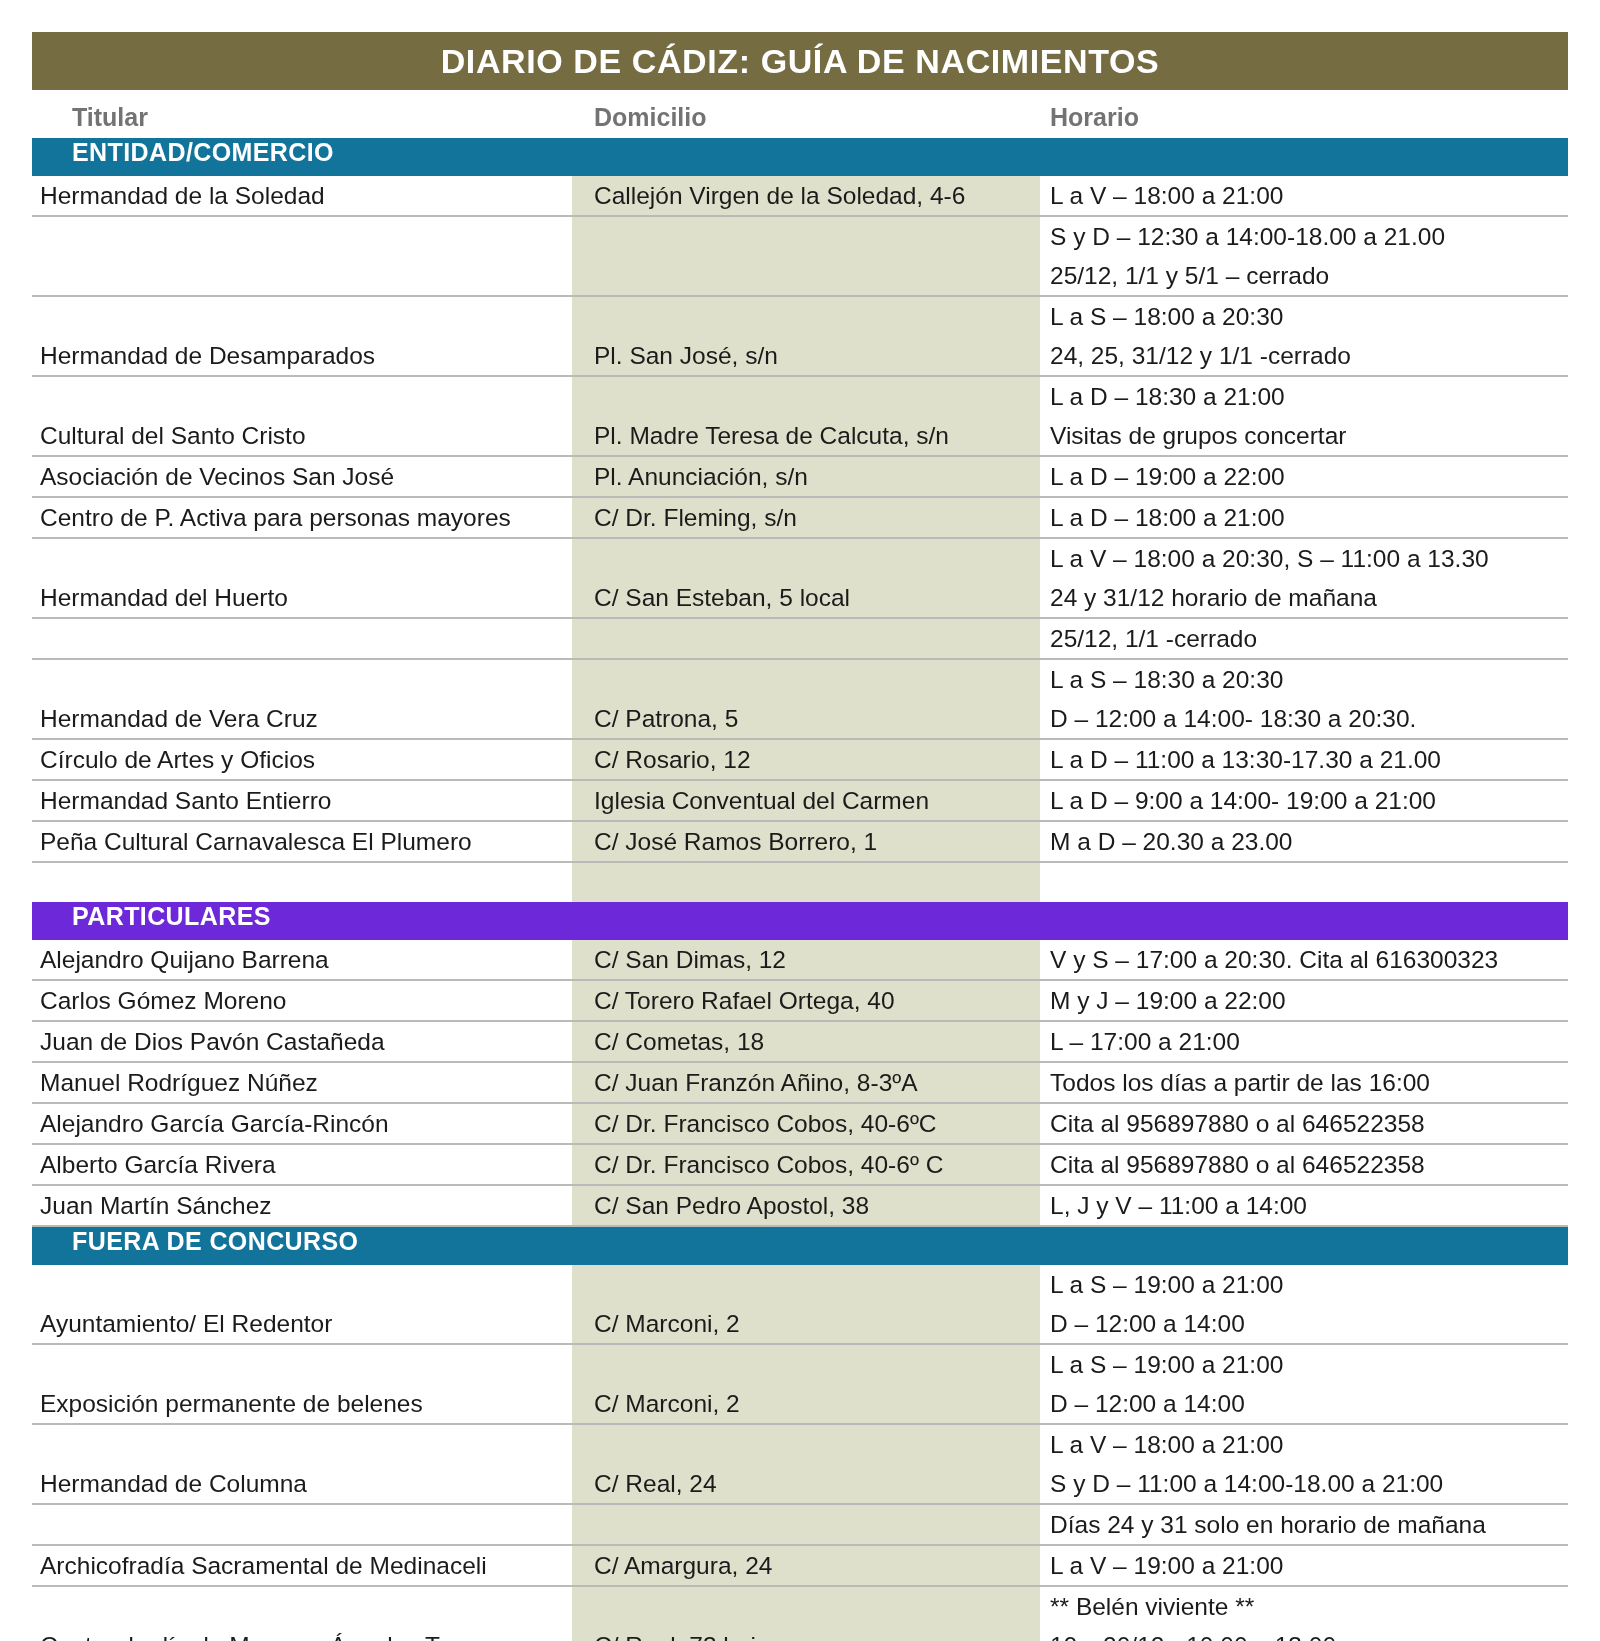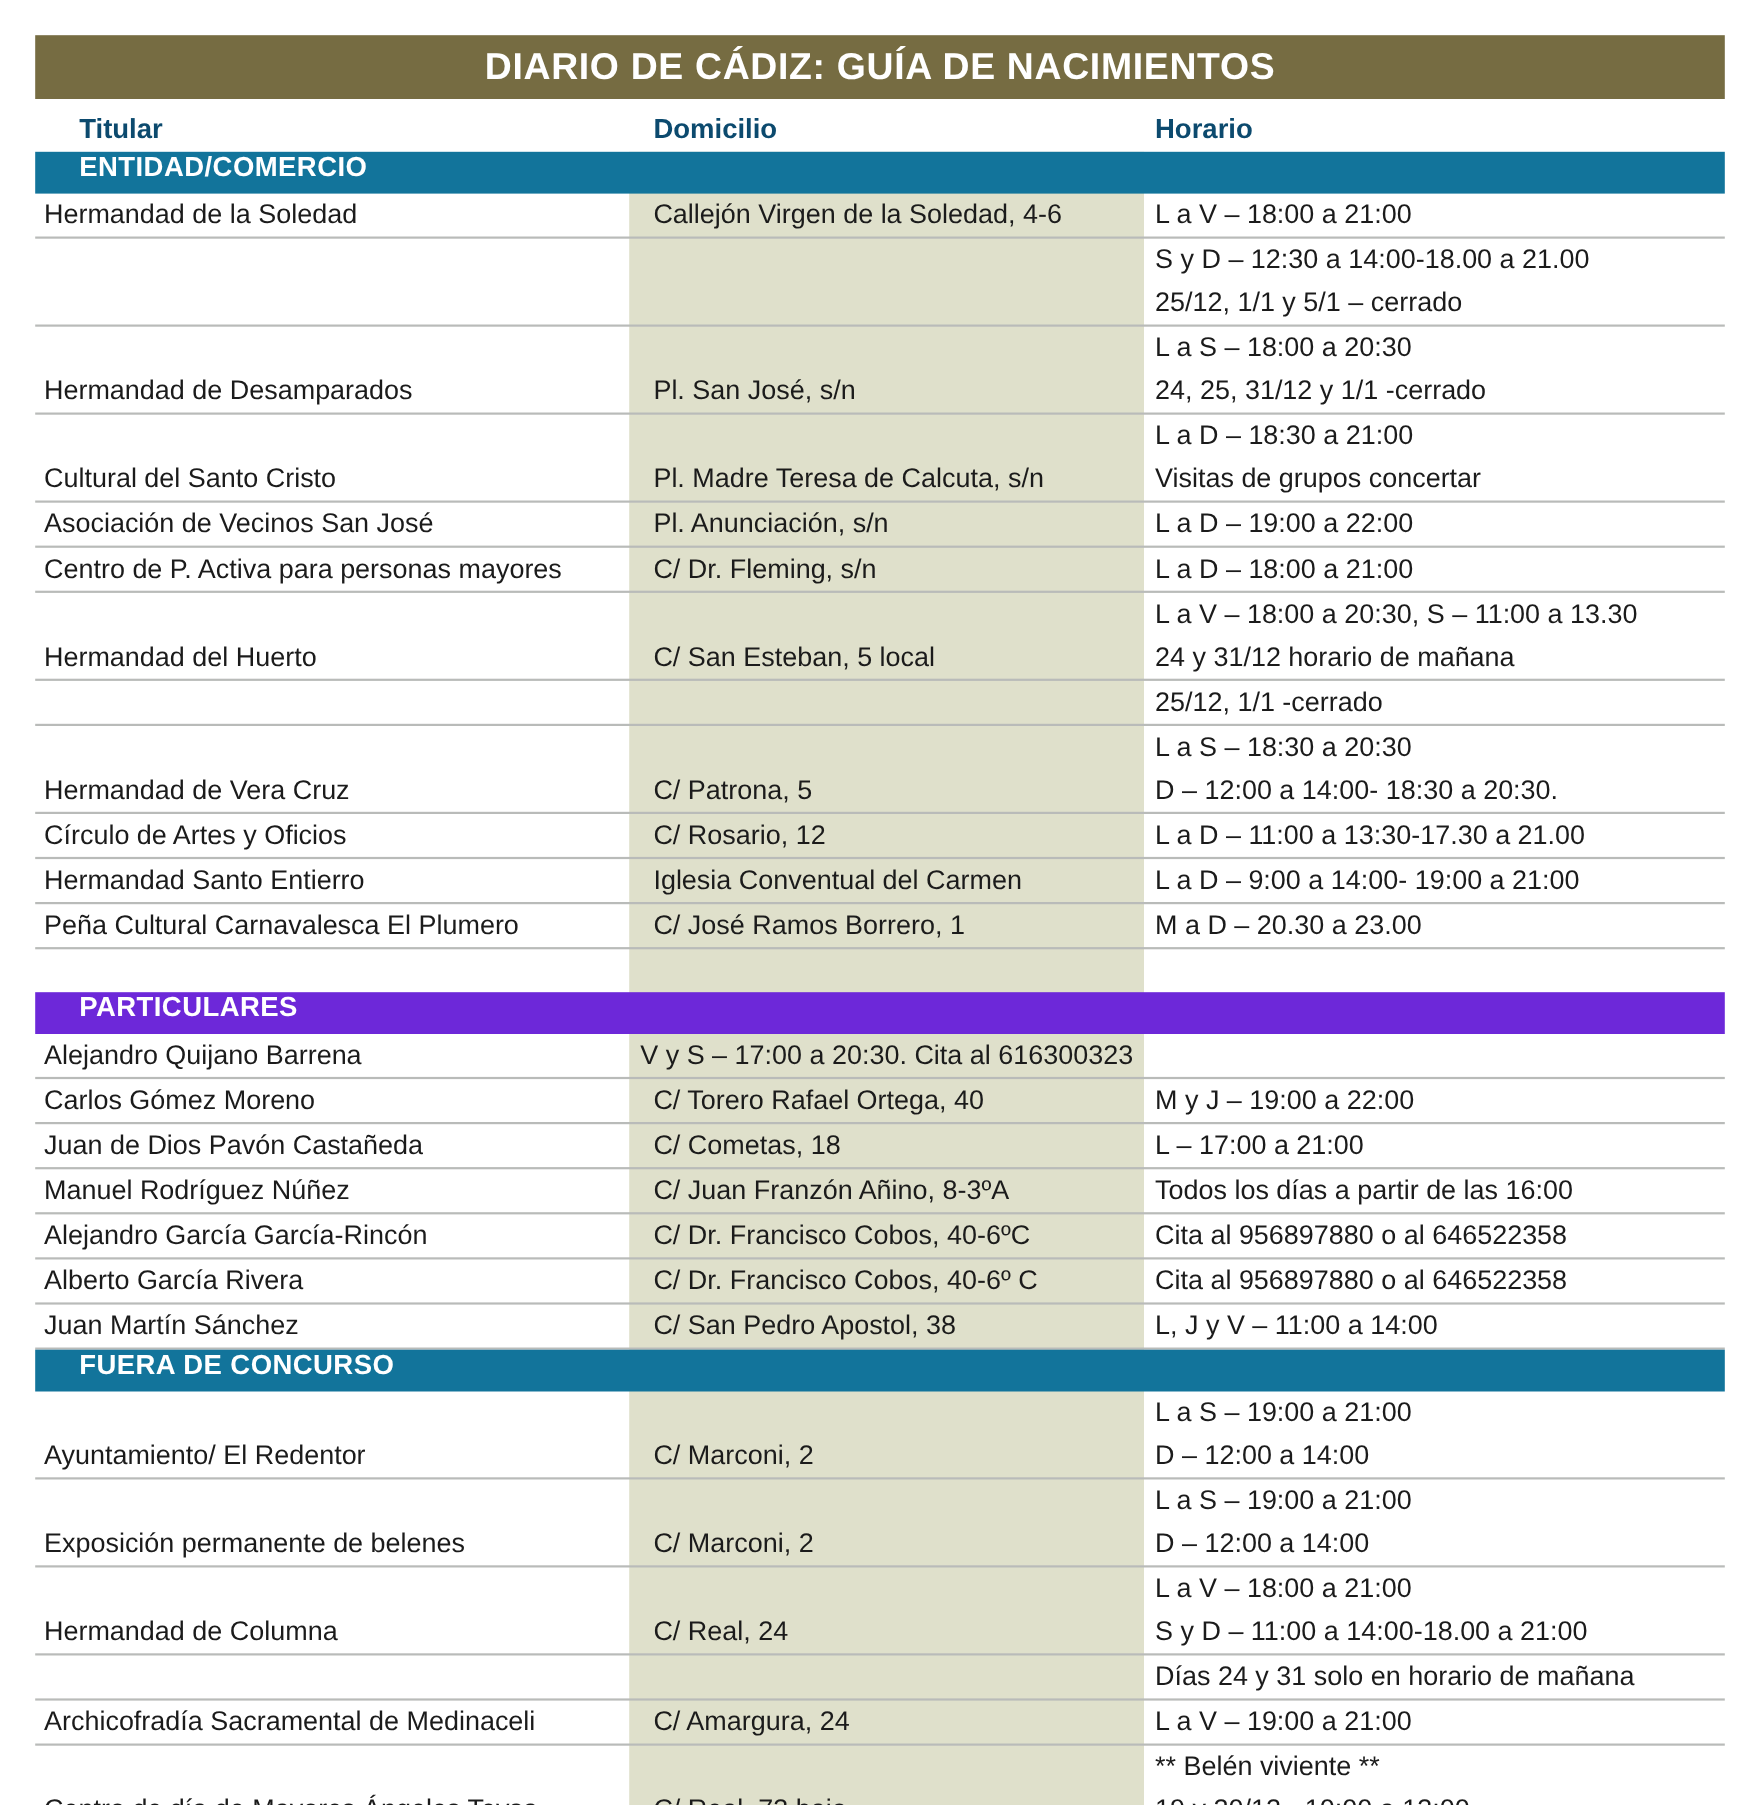--- a/index.html
+++ b/index.html
@@ -45,21 +45,21 @@
   
   .col-header {
     position: relative;
     height: 48px;
   }
   .col-header .ch {
     position: absolute;
     bottom: 6px;
     font-size: 25px;
     font-weight: bold;
-    color: #0c4a6e;
+    color: #737373;
     white-space: nowrap;
   }
   .ch-titular   { left: 40px; }
   .ch-domicilio { left: 562px; }
   .ch-horario   { left: 1018px; }
 
   
   .table-body {
     position: relative;
     border-top: 0;
@@ -242,20 +242,21 @@
           <div class="cell c-domicilio">C/ José Ramos Borrero, 1</div>
           <div class="cell c-horario">
             <span class="line">M a D – 20.30 a 23.00</span>
           </div>
         </div>
         <div class="section-bar" style="background: #6d28d9; margin-top: 39px;">
           <span class="section-label">PARTICULARES</span>
         </div>
         <div class="row">
           <div class="cell c-titular">Alejandro Quijano Barrena</div>
+          <div class="cell c-domicilio">C/ San Dimas, 12</div>
           <div class="cell c-horario">
             <span class="line">V y S – 17:00 a 20:30. Cita al 616300323</span>
           </div>
         </div>
         <div class="row">
           <div class="cell c-titular">Carlos Gómez Moreno</div>
           <div class="cell c-domicilio">C/ Torero Rafael Ortega, 40</div>
           <div class="cell c-horario">
             <span class="line">M y J – 19:00 a 22:00</span>
           </div>

